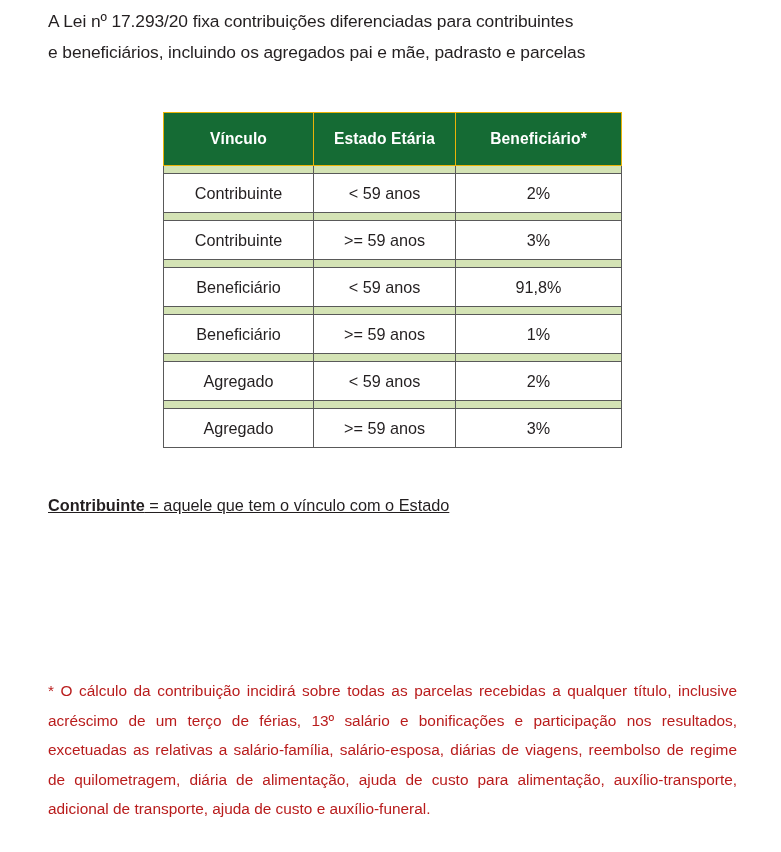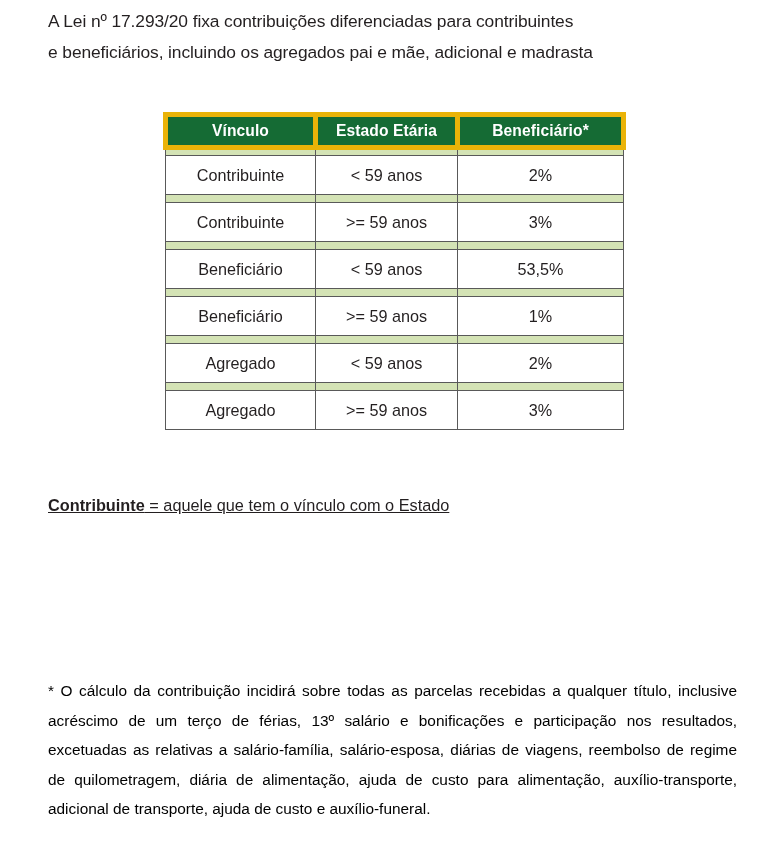--- a/index.html
+++ b/index.html
@@ -55,23 +55,23 @@
   .rate-table col.c-vinculo   { width: 150px; }
   .rate-table col.c-faixa     { width: 142px; }
   .rate-table col.c-contrib   { width: 166px; }
 
   .rate-table thead th {
     background: #156b34;
     color: #ffffff;
     font-size: 15.6px;
     font-weight: bold;
     text-align: center;
-    height: 33px;
+    height: 53px;
     padding: 0 4px;
-    border: 5px solid #eab308;
+    border: 1px solid #eab308;
     letter-spacing: 0.1px;
     box-sizing: border-box;
   }
 
   .rate-table tbody td {
     background: #ffffff;
     color: #231f20;
     font-size: 16.2px;
     text-align: center;
     height: 39px;
@@ -117,32 +117,32 @@
   
   .footnote {
     position: absolute;
     left: 48px;
     top: 676px;
     width: 689px;
     font-size: 15.4px;
     line-height: 29.5px;
     text-align: justify;
     text-justify: inter-word;
-    color: #000000;
+    color: #b91c1c;
     margin: 0;
   }
 </style>
 </head>
 <body>
 
 <div class="page">
 
   <div class="intro">
     <span class="line-one">A Lei nº 17.293/20 fixa contribuições diferenciadas para contribuintes</span>
-    <span class="line-two">e beneficiários, incluindo os agregados pai e mãe, adicional e madrasta</span>
+    <span class="line-two">e beneficiários, incluindo os agregados pai e mãe, padrasto e parcelas</span>
   </div>
 
   <div class="rate-table-wrap">
     <table class="rate-table">
       <colgroup>
         <col class="c-vinculo">
         <col class="c-faixa">
         <col class="c-contrib">
       </colgroup>
       <thead>
@@ -177,21 +177,21 @@
         </tr>
 
         <tr class="band">
           <td class="band-full"></td>
           <td class="band-full"></td>
           <td class="band-full"></td>
         </tr>
         <tr>
           <td>Beneficiário</td>
           <td>&lt; 59 anos</td>
-          <td>53,5%</td>
+          <td>91,8%</td>
         </tr>
 
         <tr class="band">
           <td class="band-full"></td>
           <td class="band-full"></td>
           <td class="band-full"></td>
         </tr>
         <tr>
           <td>Beneficiário</td>
           <td>&gt;= 59 anos</td>

